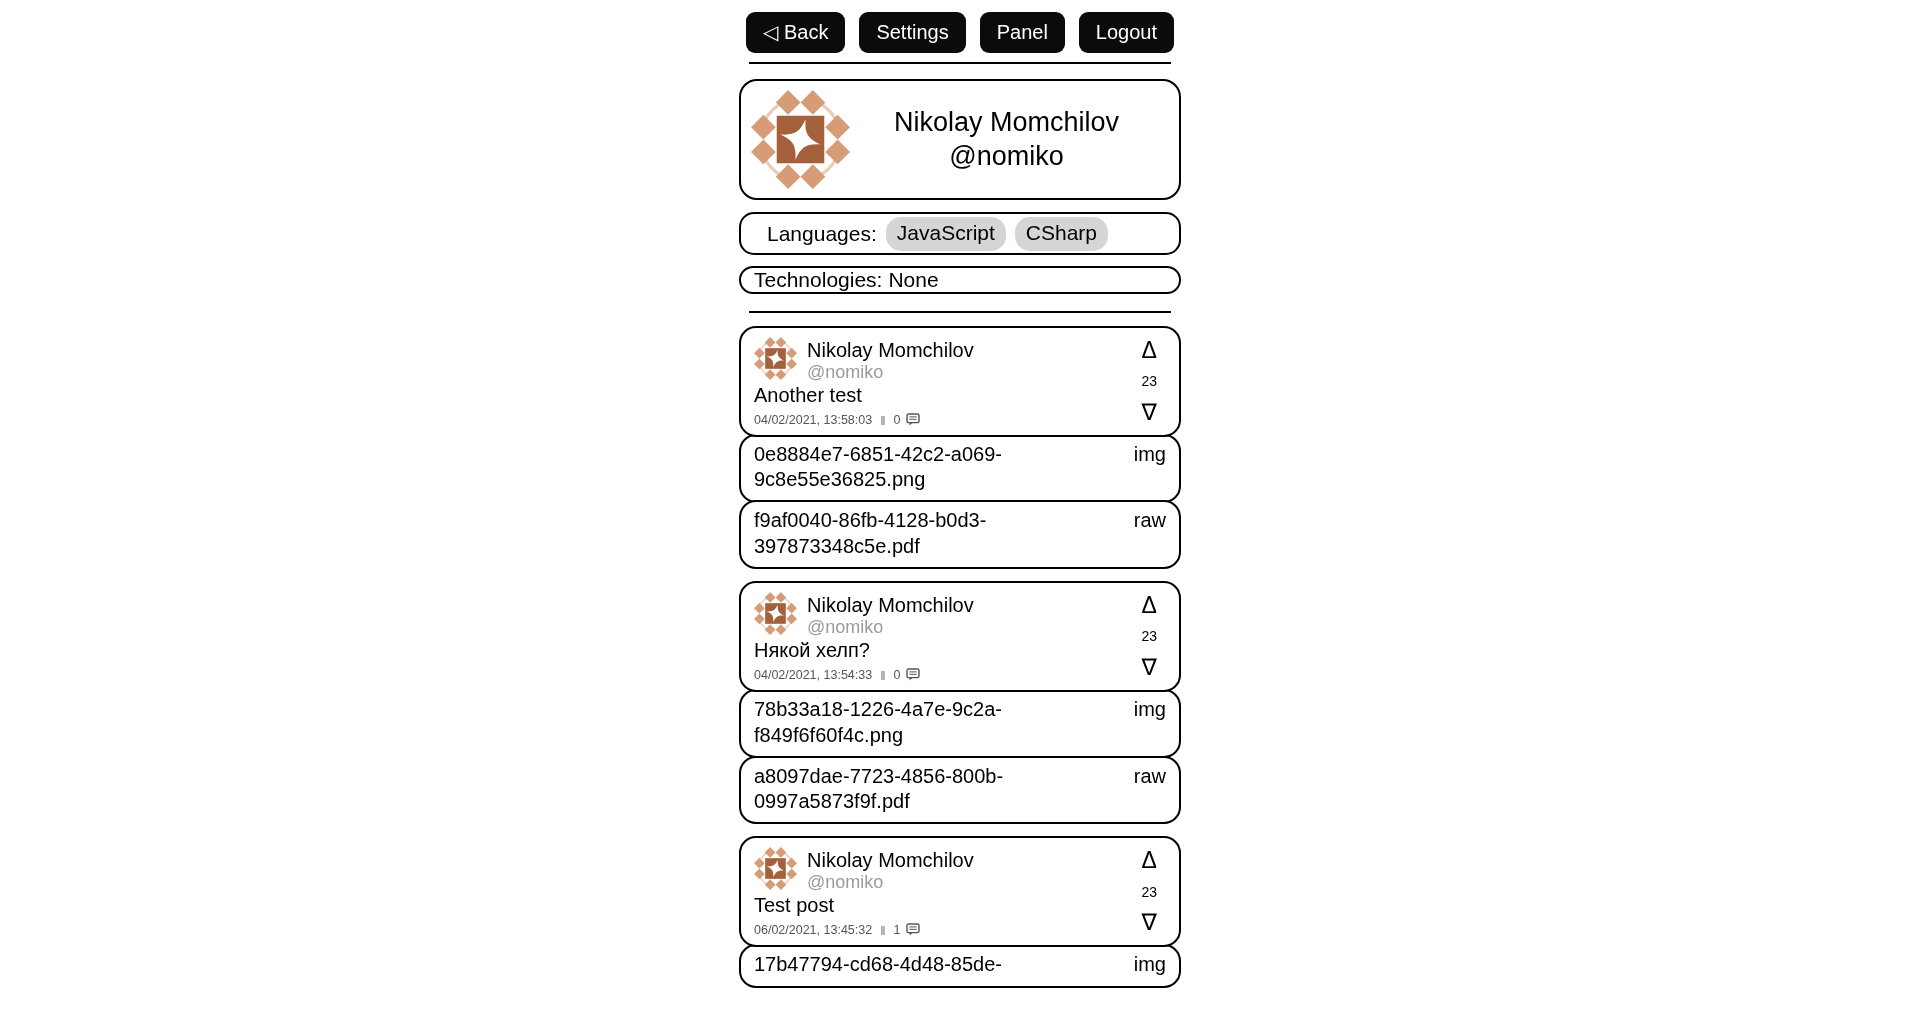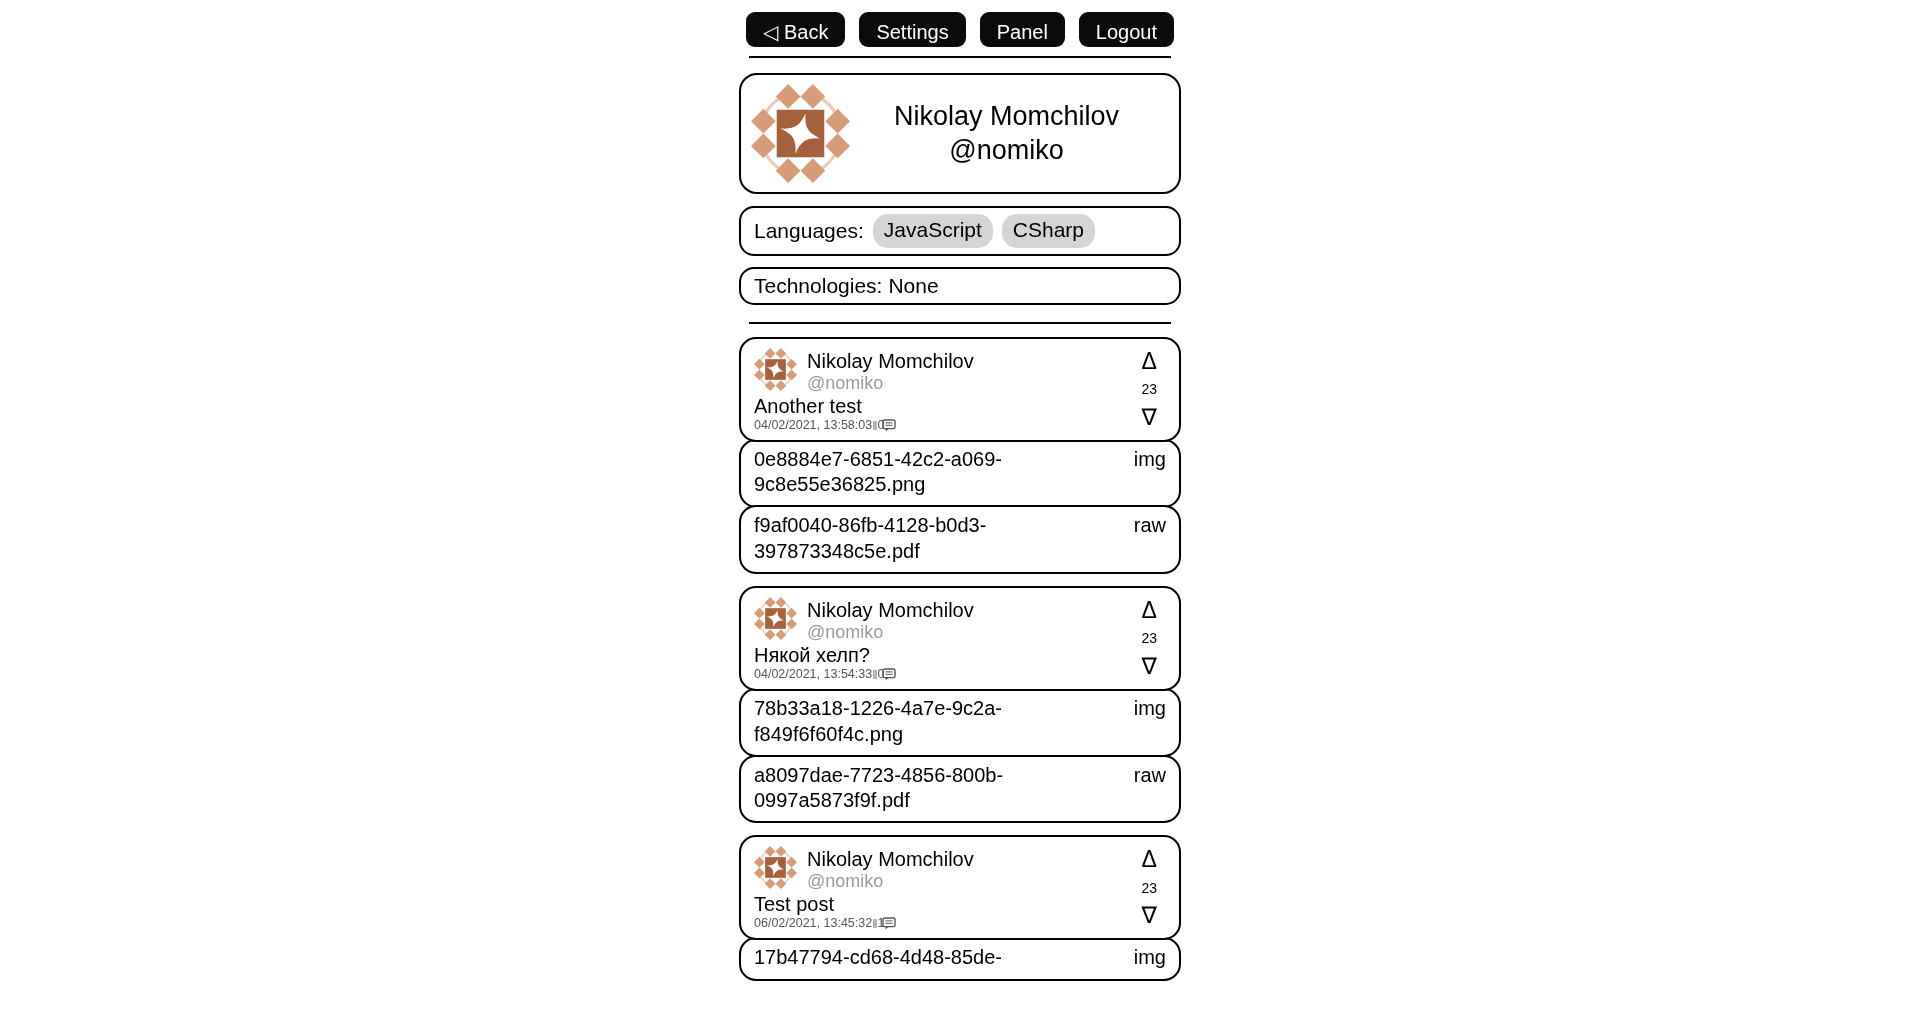--- a/index.html
+++ b/index.html
@@ -8,60 +8,60 @@
     width: 1920px; height: 1012px; overflow: hidden;
     background: #ffffff; color: #000;
     font-family: "Liberation Sans", sans-serif;
   }
   .page { width: 442px; margin: 0 auto; padding-top: 12px; }
 
   
   .toolbar { display: flex; justify-content: center; gap: 14px; }
   .btn {
     background: #0b0b0b; color: #fff; border: none; border-radius: 9px;
-    font-size: 20px; line-height: 1; padding: 10px 17px 5px;
+    font-size: 20px; line-height: 1; padding: 10px 17px 11px;
     font-family: inherit; cursor: pointer; white-space: nowrap;
   }
   hr.divider { border: none; border-top: 2.5px solid #000; margin: 9px 10px 15px; }
   hr.posts-divider { border: none; border-top: 2.5px solid #000; margin: 17px 10px 13px; }
 
   
   .card { border: 2.5px solid #000; background: #fff; }
 
   .profile-card {
     display: flex; align-items: center; height: 121px;
     border-radius: 18px; padding: 0 16px 0 10px; margin-bottom: 12px;
   }
   .avatar-slot { display: inline-flex; }
   .avatar-slot.big svg { width: 99px; height: 99px; }
   .avatar-slot.small svg { width: 43px; height: 43px; }
   .profile-names { flex: 1; text-align: center; font-size: 27px; line-height: 1.25; }
 
   .langs-card {
-    display: flex; align-items: center; gap: 9px; height: 50px;
-    border-radius: 15px; padding: 0 13px; margin-bottom: 11px; font-size: 21px;
+    display: flex; align-items: center; gap: 9px; height: 43px;
+    border-radius: 15px; padding: 0 26px; margin-bottom: 11px; font-size: 21px;
   }
   .pill { background: #d5d5d5; border-radius: 15px; padding: 4px 11px 6px; font-size: 21px; }
 
   .tech-card {
-    display: flex; align-items: center; gap: 6px; height: 38px;
+    display: flex; align-items: center; gap: 6px; height: 28px;
     border-radius: 15px; padding: 0 13px; font-size: 21px;
   }
 
   
   .post { margin-bottom: 12px; }
   .post-main {
     position: relative; border: 2.5px solid #000; border-radius: 17px;
     background: #fff; padding: 9px 80px 7px 13px; z-index: 2;
   }
   .post-top { display: flex; gap: 10px; align-items: flex-start; }
   .post-author { font-size: 20px; line-height: 1.2; padding-top: 1px; }
   .post-handle { font-size: 18px; color: #9b9b9b; line-height: 1.2; }
   .post-title { font-size: 20px; }
-  .post-meta { display: flex; align-items: center; font-size: 12.5px; color: #555; }
+  .post-meta { display: flex; align-items: flex-start; gap: 8px; font-size: 12.5px; color: #555; margin-top: 6px; }
   .meta-sep { color: #777; font-size: 13px; }
   .comments-icon { display: inline-flex; margin-left: -3px; color: #555; }
 
   .vote-col {
     position: absolute; right: 22px; top: 11px; bottom: 11px;
     display: flex; flex-direction: column; align-items: center; justify-content: space-between;
   }
   .vote-btn {
     background: none; border: none; padding: 0; margin: 0;
     font-family: inherit; font-size: 23px; line-height: 1; color: #000; cursor: pointer;

